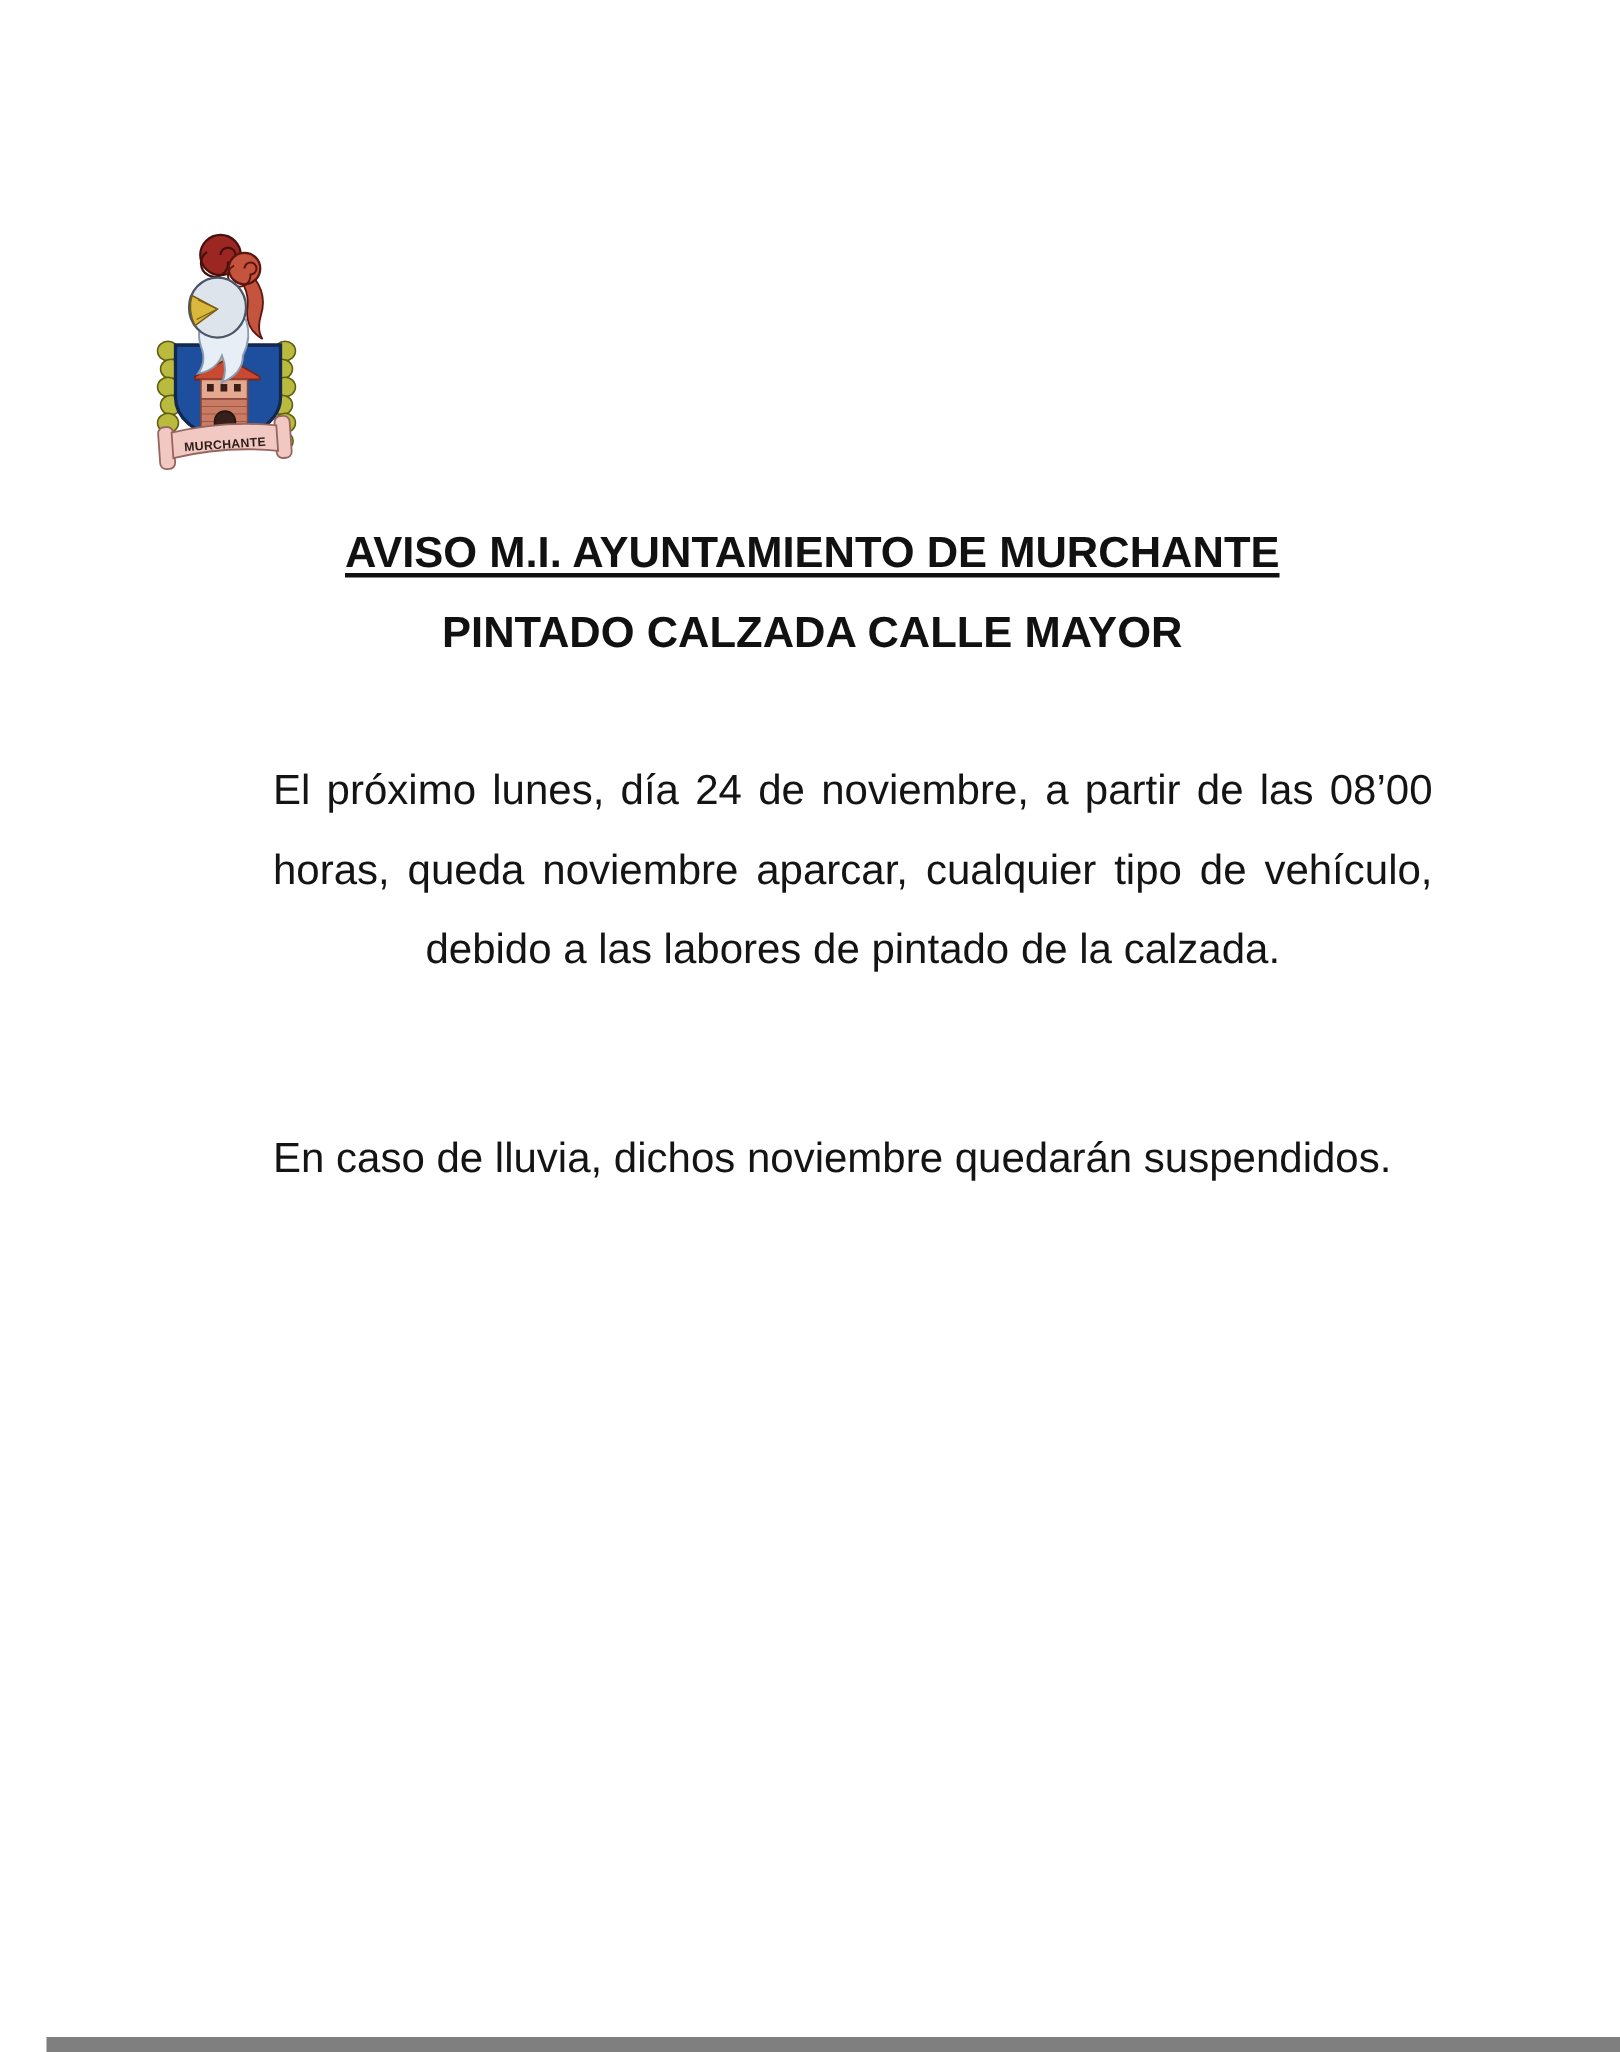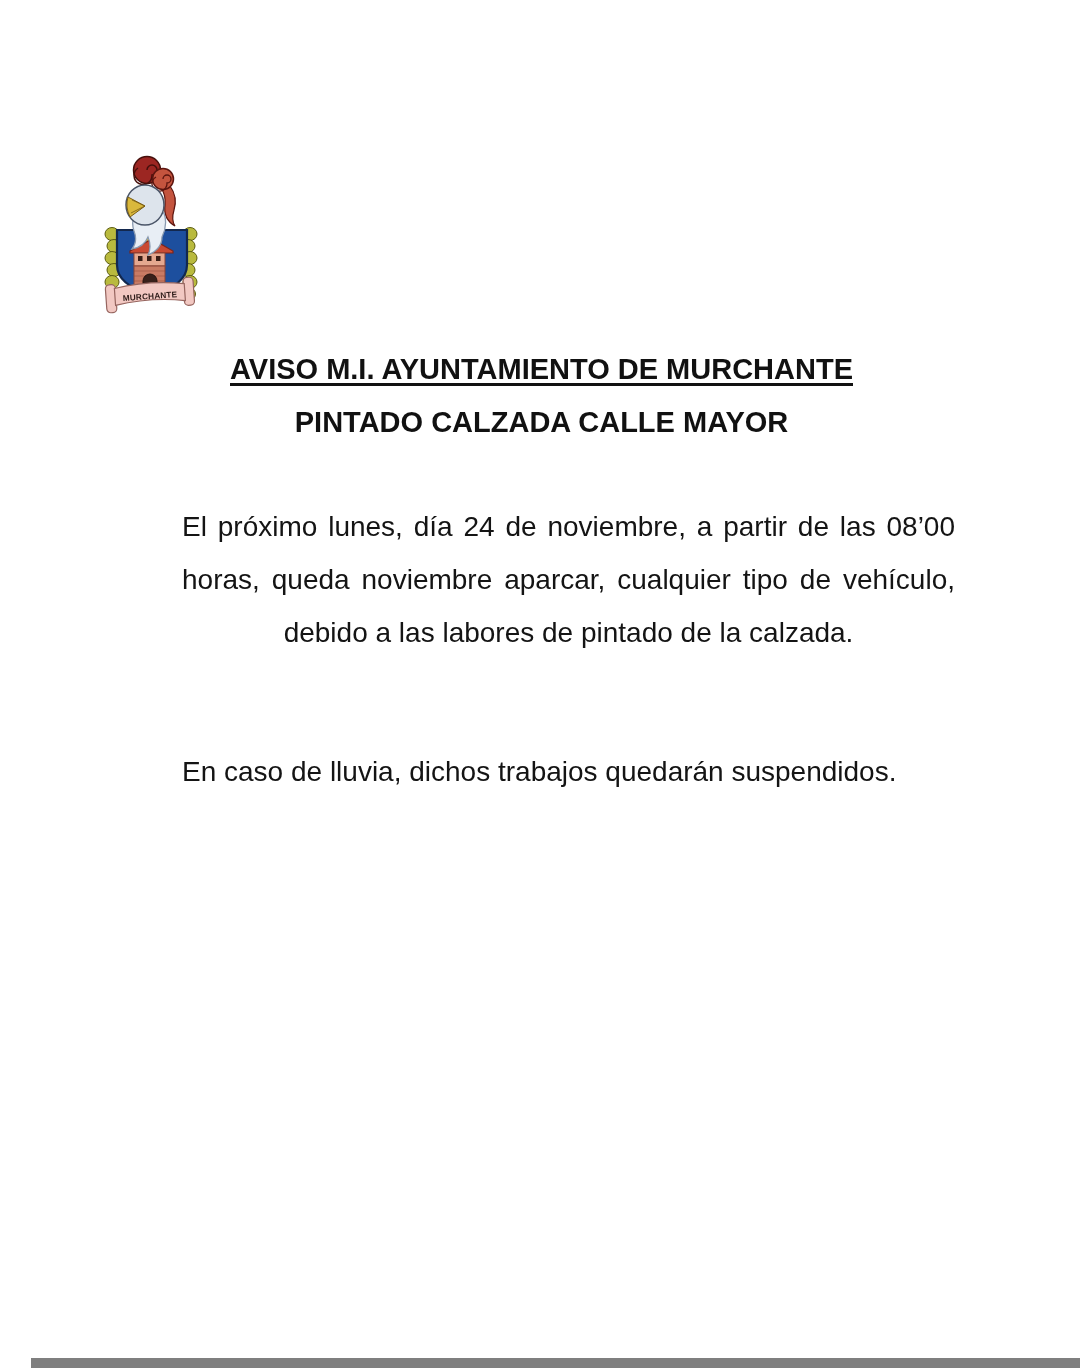--- a/index.html
+++ b/index.html
@@ -148,18 +148,18 @@
     <div class="title-line underlined">AVISO M.I. AYUNTAMIENTO DE MURCHANTE</div>
     <div class="title-line">PINTADO CALZADA CALLE MAYOR</div>
   </div>
 
   <div class="body-text" id="para1">
     <div class="jline">El próximo lunes, día 24 de noviembre, a partir de las 08’00</div>
     <div class="jline">horas, queda noviembre aparcar, cualquier tipo de vehículo,</div>
     <div class="lline">debido a las labores de pintado de la calzada.</div>
   </div>
 
-  <div class="body-text" id="para2">En caso de lluvia, dichos trabajos quedarán suspendidos.</div>
+  <div class="body-text" id="para2">En caso de lluvia, dichos noviembre quedarán suspendidos.</div>
 
 
   <div class="bottom-bar"></div>
 
 </div>
 
 </body></html>

